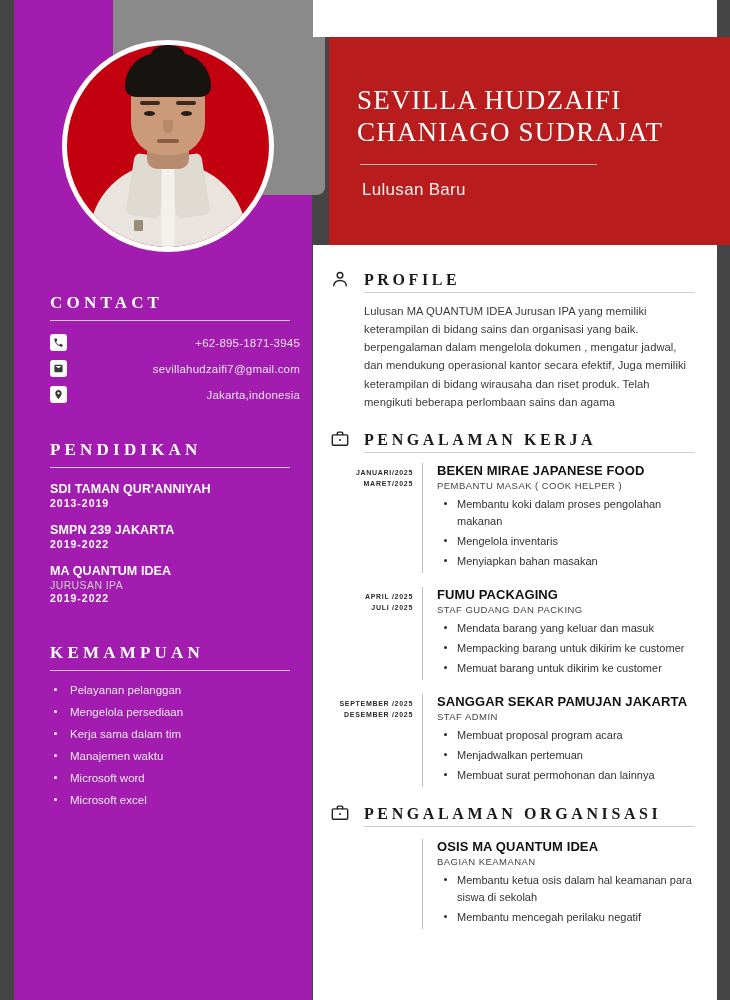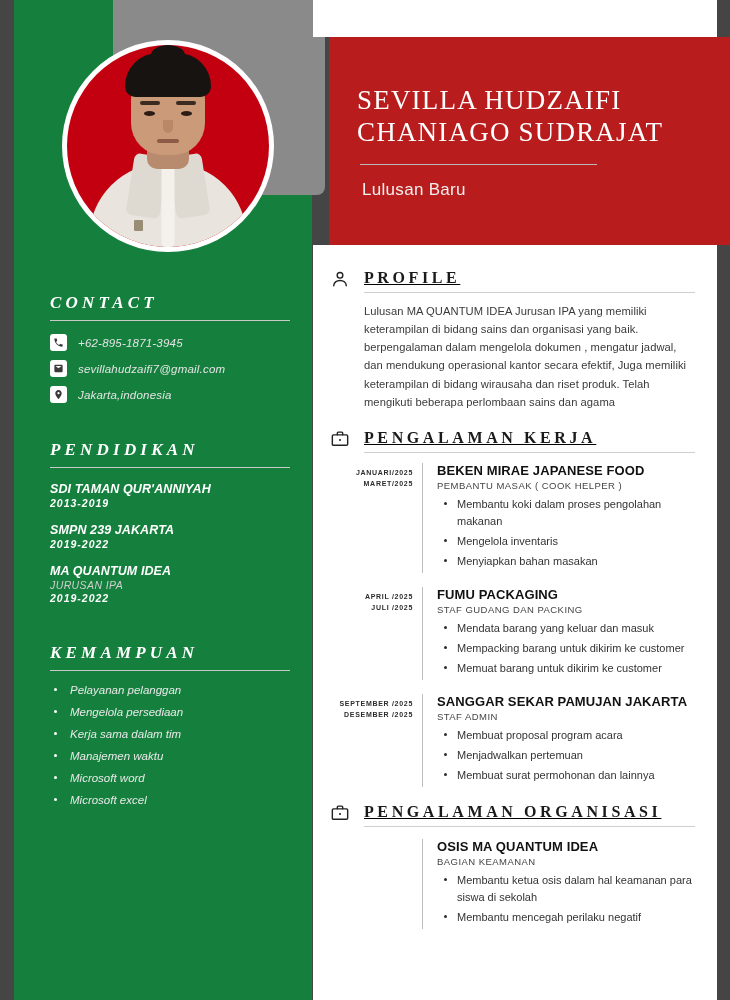--- a/index.html
+++ b/index.html
@@ -14,22 +14,21 @@
     width: 730px; height: 1000px;
     background: #454545;
     overflow: hidden;
   }
 
   
   .sidebar {
     position: absolute;
     left: 14px; top: 0;
     width: 298px; height: 1000px;
-    background: #15803d;
-    font-style: italic;
+    background: #a21caf;
   }
   
   .photo-plate {
     position: absolute;
     left: 99px; top: 0;
     width: 212px; height: 195px;
     background: #8a8a8a;
     border-bottom-left-radius: 110px;
     border-bottom-right-radius: 8px;
   }
@@ -122,20 +121,21 @@
     margin-top: 7px;
     height: 1px;
     background: #c9c9c9;
     width: 240px;
   }
 
   .contact-list { margin-top: 13px; }
   .contact-row {
     display: flex; align-items: center;
     margin-bottom: 9px;
+    justify-content: space-between;
   }
   .cicon {
     width: 17px; height: 17px;
     background: #ffffff;
     border-radius: 3px;
     display: flex; align-items: center; justify-content: center;
     flex: 0 0 auto;
   }
   .cicon svg { display: block; }
   .ctext {
@@ -221,23 +221,22 @@
 
   
   .content {
     position: absolute;
     left: 313px; top: 245px;
     width: 404px; height: 755px;
     background: #ffffff;
     padding: 24px 22px 0 17px;
   }
   .sec-head {
-    display: flex; align-items: flex-start;
+    display: flex; align-items: flex-end;
     margin-bottom: 3px;
-    text-decoration: underline;
   }
   .sec-icon { width: 20px; height: 20px; flex: 0 0 auto; }
   .sec-icon svg { display: block; }
   .sec-title {
     margin-left: 14px;
     color: #1a1a1a;
     font-family: "Liberation Serif", serif;
     font-size: 16px;
     font-weight: 700;
     letter-spacing: 3.6px;

